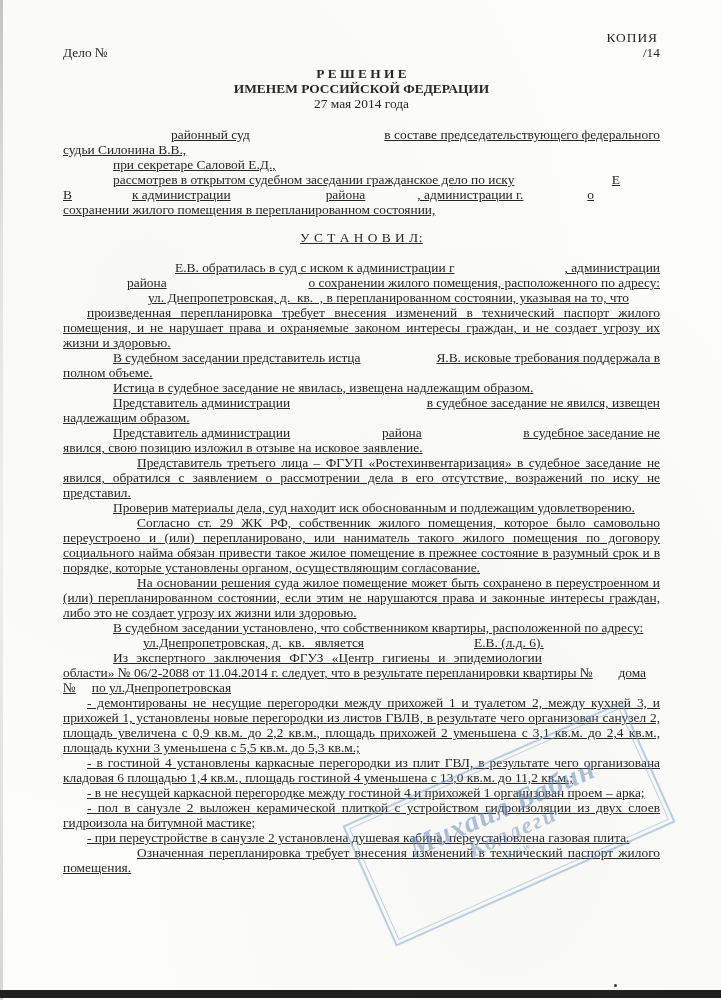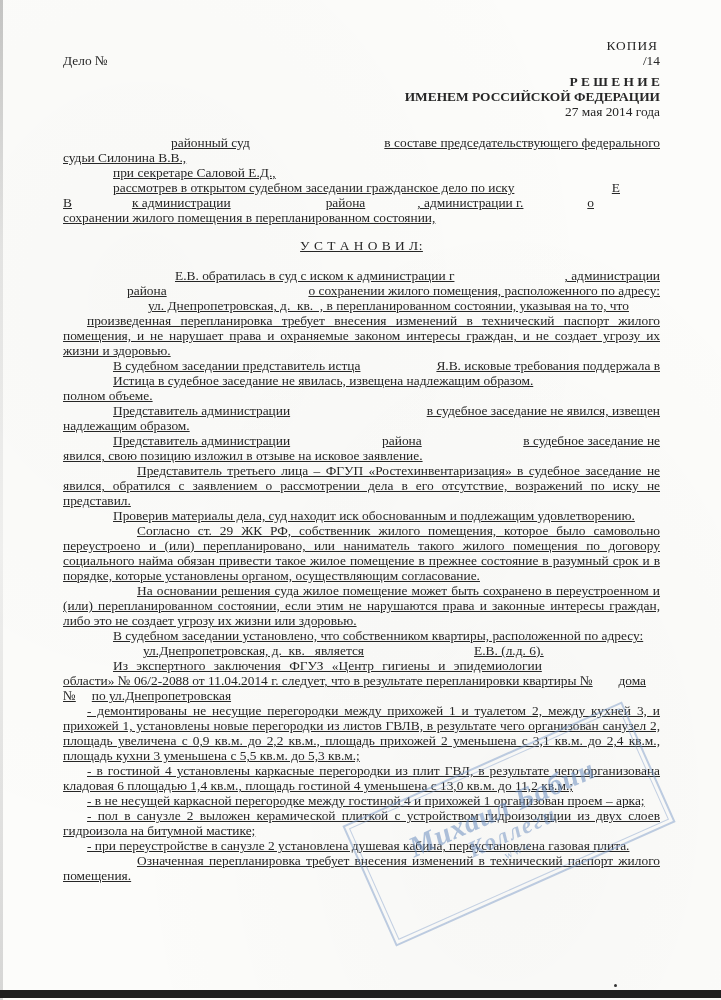--- a/index.html
+++ b/index.html
@@ -15,27 +15,27 @@
     color:#262626;
     font-size:13.4px;
     line-height:15px;
   }
   .edge-left{position:absolute;left:0;top:0;width:3px;height:100%;
     background:linear-gradient(to bottom,#5d5d5d 0%,#b9b9b9 25%,#d9d9d9 55%,#8f8f8f 100%);
     opacity:.35;}
   .bottom-bar{position:absolute;left:0;bottom:2px;width:100%;height:8px;background:#1f1f1f;}
   .speck{position:absolute;left:614px;top:984px;width:3px;height:3px;background:#333;border-radius:50%;}
 
-  .content{position:absolute;left:63px;top:38px;width:597px;}
+  .content{position:absolute;left:63px;top:30px;width:597px;}
 
   .copy-line{text-align:right;padding-right:2px;letter-spacing:1px;}
   .case-line{display:flex;justify-content:space-between;}
   .case-gap{width:45px;}
 
-  .title{ text-align:right;margin-top:6px;margin-bottom:16px;}
+  .title{ text-align:center;margin-top:6px;margin-bottom:16px;}
   .title .t1,.title .t2{font-weight:bold;}
 
   .run{white-space:pre;text-decoration:underline;}
   .l{display:flex;}
   .gap{display:inline-block;flex:0 0 auto;}
   .fill{flex:1 1 auto;}
   .jp{display:block;text-align:justify;}
   .jp .run{white-space:normal;margin-left:24px;}
   .h{display:block;text-align:center;margin:13px 0 15px 0;letter-spacing:.5px;}
   .spread{word-spacing:5px;}
@@ -129,25 +129,25 @@
           <span class="run">ул. Днепропетровская, д.  кв.  , в перепланированном состоянии, указывая на то, что</span>
         </div>
         <div class="jp"><span class="run">произведенная перепланировка требует внесения изменений в технический паспорт жилого помещения, и не нарушает права и охраняемые законом интересы граждан, и не создает угрозу их жизни и здоровью.</span></div>
         <div class="l">
           <span class="gap" style="width: 50px;"></span>
           <span class="run">В судебном заседании представитель истца</span>
           <span class="gap fill"></span>
           <span class="run">Я.В. исковые требования поддержала в</span>
         </div>
         <div class="l">
+          <span class="run">полном объеме.</span>
+        </div>
+        <div class="l">
           <span class="gap" style="width: 50px;"></span>
           <span class="run">Истица в судебное заседание не явилась, извещена надлежащим образом.</span>
-        </div>
-        <div class="l">
-          <span class="run">полном объеме.</span>
         </div>
         <div class="l">
           <span class="gap" style="width: 50px;"></span>
           <span class="run">Представитель администрации</span>
           <span class="gap fill"></span>
           <span class="run">в судебное заседание не явился, извещен</span>
         </div>
         <div class="l">
           <span class="run">надлежащим образом.</span>
         </div>

